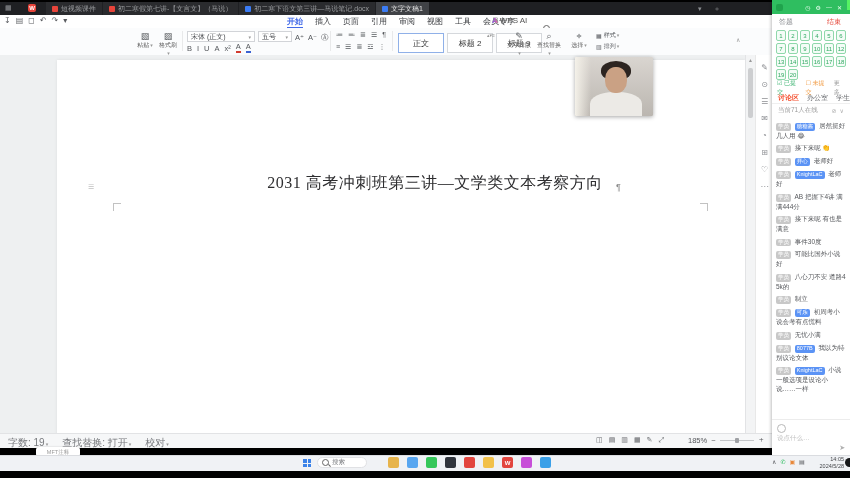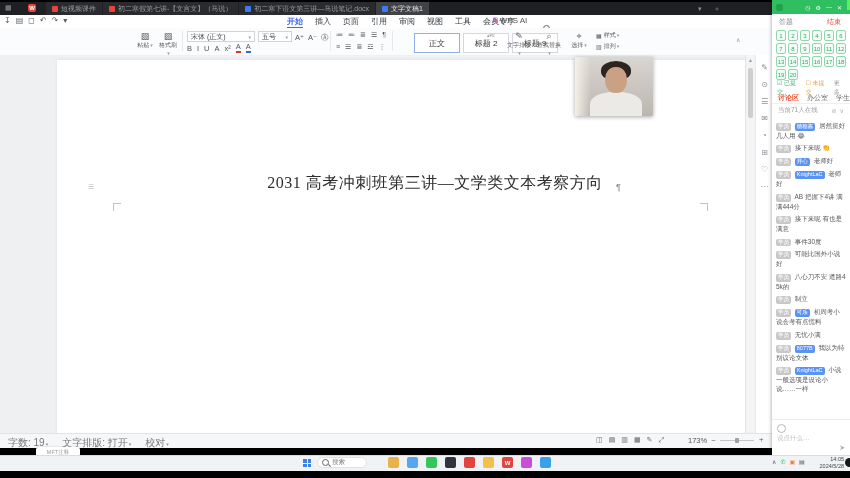--- a/index.html
+++ b/index.html
@@ -34,21 +34,21 @@
   .rglyph{font-size:9px;color:#55585c;text-align:center;line-height:10px;}
   .dd::after{content:"▾";font-size:5px;color:#999;margin-left:1px;}
   .vsep{position:absolute;top:31px;height:20px;width:1px;background:#e8e9ea;}
   .sel{border:1px solid #d2d4d8;background:#fff;font-size:7px;color:#47494d;height:9px;display:flex;align-items:center;padding:0 3px;justify-content:space-between;}
   .iconrow{display:flex;gap:5px;font-size:7.5px;color:#55585c;align-items:flex-end;}
   .iconrow .ci{line-height:8px;}
   .iconrow .ci:nth-child(6){border-bottom:2px solid #d23b2f;}
   .iconrow .ci:nth-child(7){border-bottom:2px solid #3b62d2;}
   .stylebox{width:44px;height:18px;border:1px solid #d5d8dc;background:#fff;font-size:8px;color:#333;
             display:flex;align-items:center;justify-content:center;}
-  .stylebox.sel-style{border-color:#8fb0e8;margin-left:16px;}
+  .stylebox.sel-style{border-color:#8fb0e8;}
   .rbtn{display:flex;flex-direction:column;align-items:center;width:26px;}
   
   #canvas{left:0;top:55px;width:745px;height:378px;background:#eef0f1;overflow:hidden;}
   #page{position:absolute;left:57px;top:5px;width:688px;height:380px;background:#fff;box-shadow:0 0 3px rgba(0,0,0,.08);}
   .cornermark{position:absolute;width:7px;height:7px;}
   #docTitle{position:absolute;left:240px;top:118px;width:390px;text-align:center;
             font-family:"Liberation Serif","DejaVu Serif",serif;font-size:16px;color:#2e2e30;letter-spacing:.5px;}
   #pilcrow{position:absolute;left:616px;top:127px;font-size:9px;color:#8a8a8a;}
   #paramark{position:absolute;left:88px;top:128px;font-size:7px;color:#c0c0c0;}
   #vscroll{position:absolute;left:745px;top:55px;width:9px;height:378px;background:#f3f4f5;border-left:1px solid #e2e3e5;}
@@ -292,34 +292,34 @@
         <span>⊞</span>
         <span>♡</span>
         <span>⋯</span>
       </div>
   </div>
 
   <div class="abs" id="statusbar"></div>
   <div class="abs" id="statusleft">
 
   <span class="dd">字数: 19</span>
-      <span class="dd">文字排版: 打开</span>
+      <span class="dd">查找替换: 打开</span>
       <span class="dd">校对</span>
     </div>
   <div class="abs" id="statusright">
 
   <span>◫</span>
       <span>▤</span>
       <span>▥</span>
       <span>▦</span>
       <span>✎</span>
       <span>⤢</span>
     </div>
   <div class="abs" id="zoomwrap">
-    <span>173%</span>
+    <span>185%</span>
     <span>−</span>
     <span class="track">
         <span class="knob"></span>
       </span>
     <span>＋</span>
   </div>
 
   <div class="abs" id="webcam">
     <div class="light"></div>
     <div class="shirt"></div>

